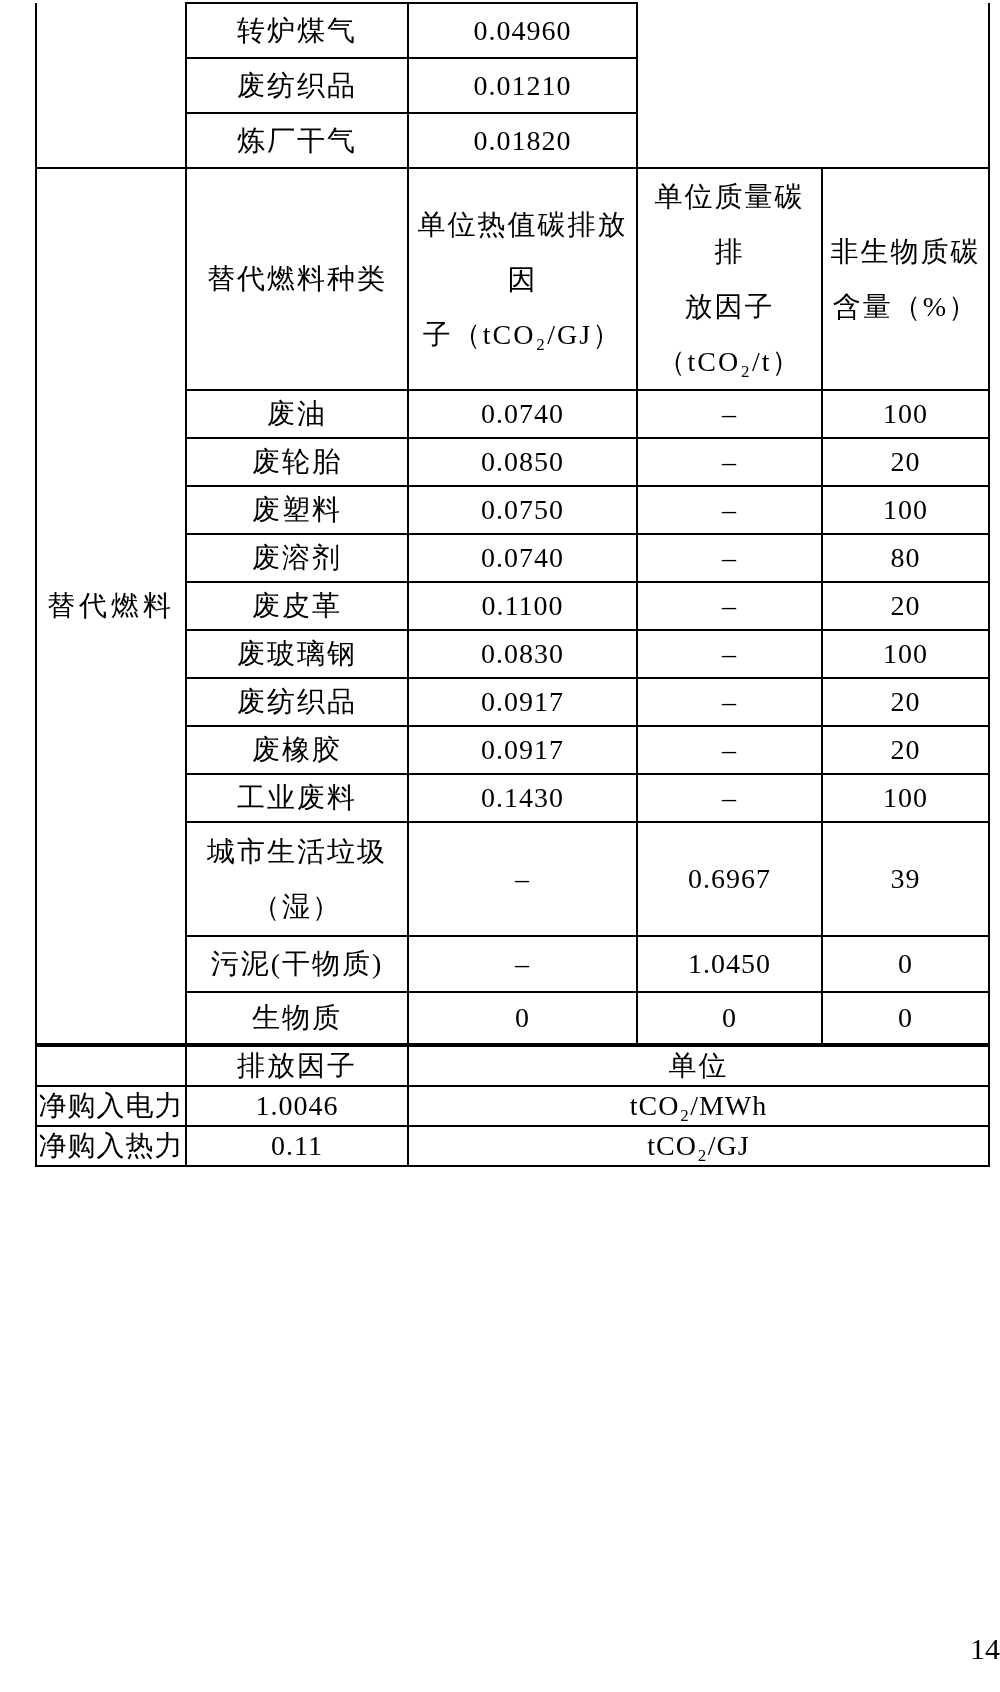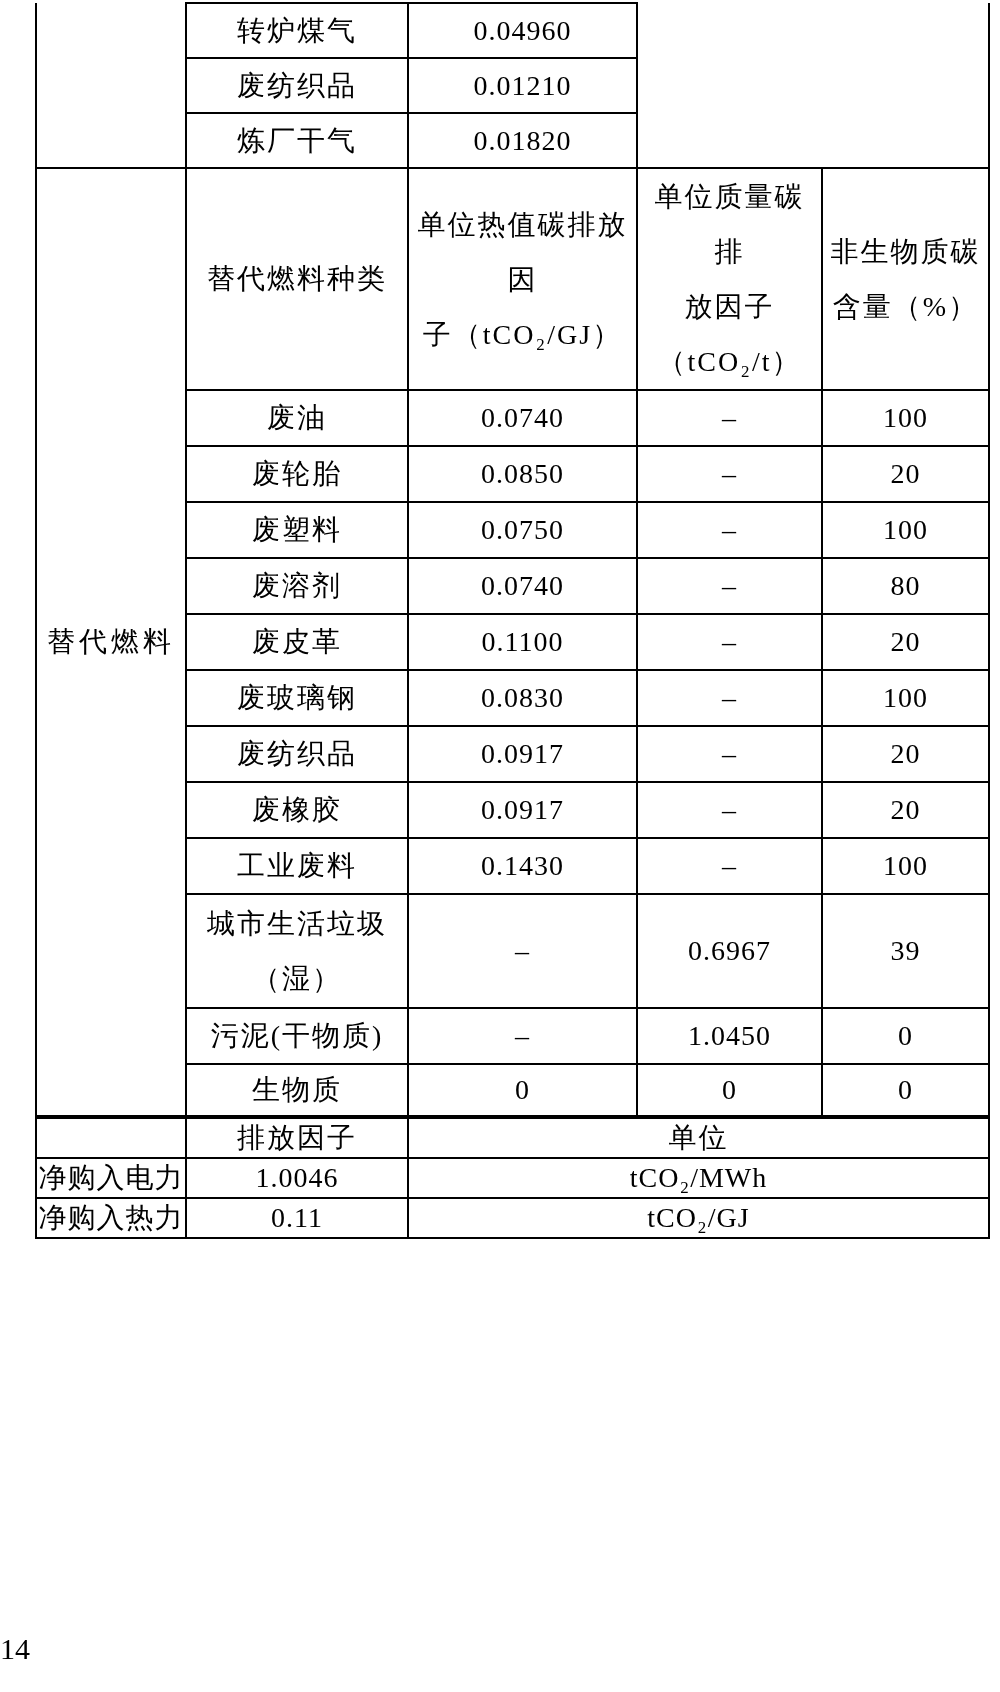--- a/index.html
+++ b/index.html
@@ -43,34 +43,34 @@
 
   .multi {
     white-space: pre-line;
     line-height: 55px;
   }
   td.cat-cell { letter-spacing: 4px; margin-left: 7px; }
   td.left-label { letter-spacing: 1px; padding: 0; }
 
   tr.r-top    { height: 55px; }
   tr.r-head   { height: 167px; }
-  tr.r-data   { height: 56px; }
+  tr.r-data   { height: 48px; }
   tr.r-tall   { height: 114px; margin-top: 46px; }
   tr.r-data2  { height: 56px; }
   tr.r-data3  { height: 53px; }
   tr.r-unit   { height: 40px; }
   tr.r-elec   { height: 36px; margin-top: 16px; }
   tr.r-heat   { height: 39px; }
 
   .page-number {
     position: absolute;
     top: 1630px;
     left: 0;
     width: 100%;
-    text-align: left;
+    text-align: right;
     font-size: 30px;
   }
 </style>
 </head>
 <body>
 
 <div class="page">
 
   <table class="factors">
     <colgroup>

